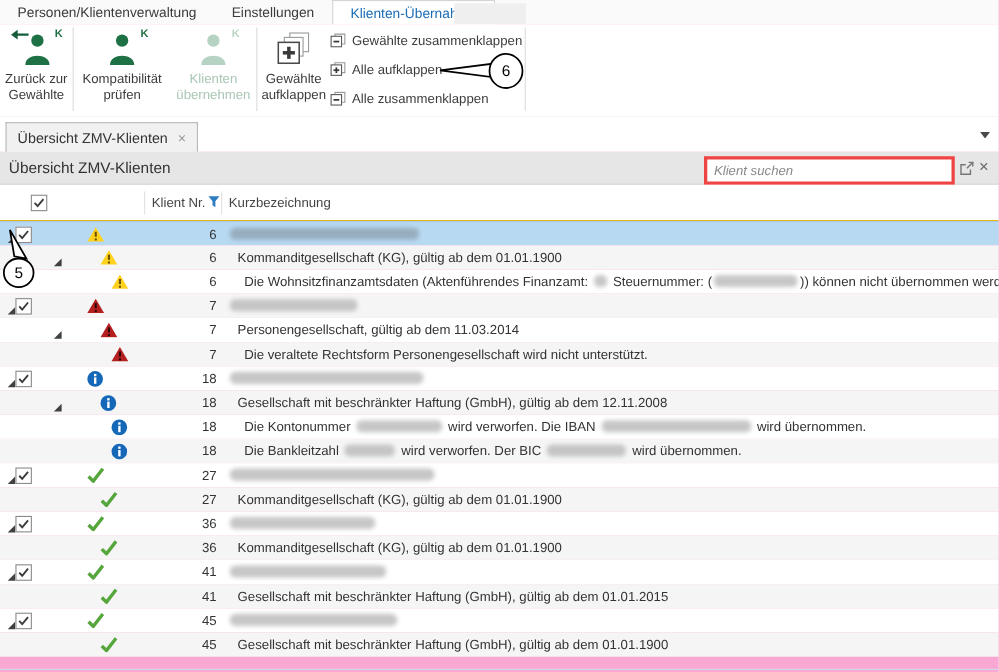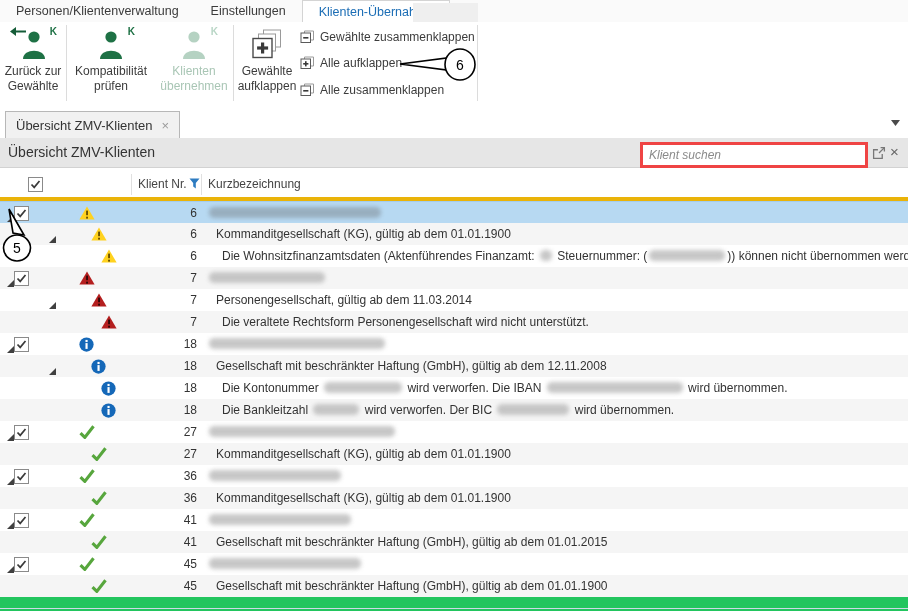--- a/index.html
+++ b/index.html
@@ -1,17 +1,17 @@
 <!DOCTYPE html>
 <html><head>
 <meta charset="utf-8">
 <style>
   html,body { margin:0; padding:0; }
   #app {
-    position:relative; width:908px; height:611px; background:#22c55e;
+    position:relative; width:908px; height:611px; background:#f9a8d4;
     font-family:"Liberation Sans", sans-serif; overflow:hidden;
     -webkit-font-smoothing:antialiased; color:#333;
   }
   
   .ribbon-tabbar { position:absolute; left:0; top:0; width:908px; height:22px; background:#fafafa; display:flex; align-items:stretch; }
   .ribbon-tab { padding:0 16px; font-size:12.5px; color:#3b3b3b; display:flex; align-items:center; cursor:default; }
   .ribbon-tab.active { color:#1b6db5; background:#fff; border:1px solid #d4d4d4; border-bottom:none; }
   .tab-stub { position:absolute; left:413px; top:3px; width:65px; height:19px; background:#efefef; }
   
   .ribbon-body { position:absolute; left:0; top:22px; width:908px; height:84px; background:#fff; border-bottom:1px solid #d6d6d6; }
@@ -31,21 +31,21 @@
   .doc-tab .close-x { margin-left:9px; color:#9a9a9a; font-size:13px; }
   .strip-dd { position:absolute; right:8px; top:14px; }
   
   .panel-header { position:absolute; left:0; top:138px; width:908px; height:30px; background:#e6e6e6; border-bottom:1px solid #d2d2d2; box-sizing:border-box; }
   .panel-title { position:absolute; left:8px; top:6px; font-size:14px; color:#333; }
   .search-input { position:absolute; left:640px; top:4px; width:210px; height:20px; border:3px solid #ef4444; font-size:12px; padding:0 6px; font-family:"Liberation Sans",sans-serif; color:#333; }
   .search-input::placeholder { font-style:italic; color:#8a8a8a; }
   .popout-ic { position:absolute; left:872px; top:8px; }
   .clear-ic { position:absolute; left:890px; top:4px; font-size:15px; color:#666; line-height:20px; }
   
-  .grid-header { position:absolute; left:0; top:168px; width:908px; height:33px; background:#fff; border-bottom:4px solid #eab308; box-sizing:border-box; }
+  .grid-header { position:absolute; left:0; top:168px; width:908px; height:33px; background:#fff; border-bottom:1px solid #eab308; box-sizing:border-box; }
   .gh-sep { position:absolute; top:6px; width:1px; height:21px; background:#e0e0e0; }
   .gh-label { position:absolute; top:9px; font-size:12px; color:#444; }
   .chkbox { position:absolute; width:13px; height:13px; background:#fff; border:1px solid #8a8a8a; box-sizing:content-box; }
   .chkbox svg { position:absolute; left:1px; top:1px; }
   .grid-rows { position:absolute; left:0; top:201px; width:908px; }
   .row { position:relative; height:22px; background:#fff; }
   .row.alt { background:#f5f5f5; }
   .row.selected { background:#b7d9f2; border-top:1px solid #a3cdee; box-sizing:border-box; }
   .row .nr { position:absolute; left:130px; width:67px; text-align:right; font-size:12px; color:#333; line-height:22px; }
   .row .txt { position:absolute; font-size:12px; color:#333; line-height:22px; white-space:nowrap; }

